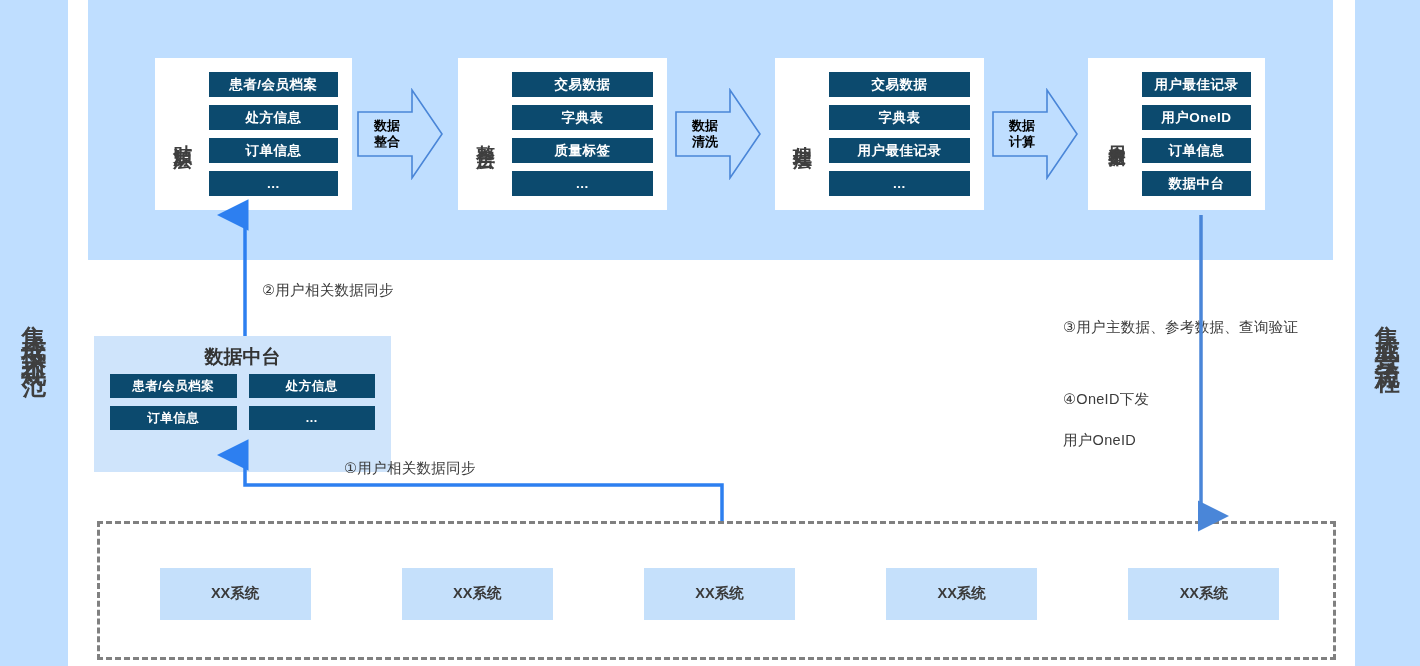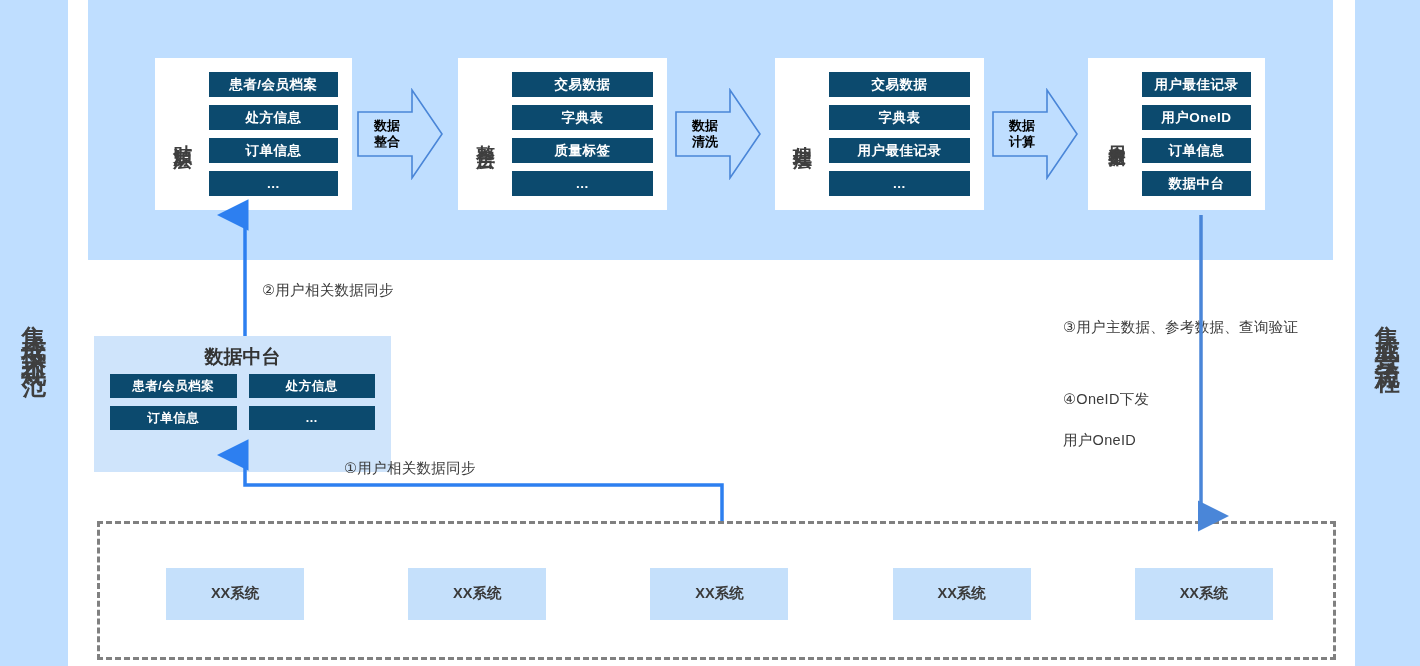--- a/index.html
+++ b/index.html
@@ -90,21 +90,21 @@
   #systems-box{
     left:97px;top:521px;width:1239px;height:139px;
     border:3px dashed #808080;box-sizing:border-box;
   }
   #systems-row{
     position:absolute;left:0;top:0;width:1239px;height:139px;
     display:flex;align-items:center;justify-content:space-around;
     padding:0 14px;box-sizing:border-box;
   }
   .system-box{
-    width:138px;height:52px;background:#c5e0fb;
+    width:151px;height:52px;background:#c5e0fb;
     display:flex;align-items:center;justify-content:center;
     font-size:14.5px;font-weight:700;color:#3a3a3a;
   }
 
   
   #connectors{position:absolute;left:0;top:0;width:1420px;height:666px;pointer-events:none;}
 </style>
 </head>
 <body>
 

